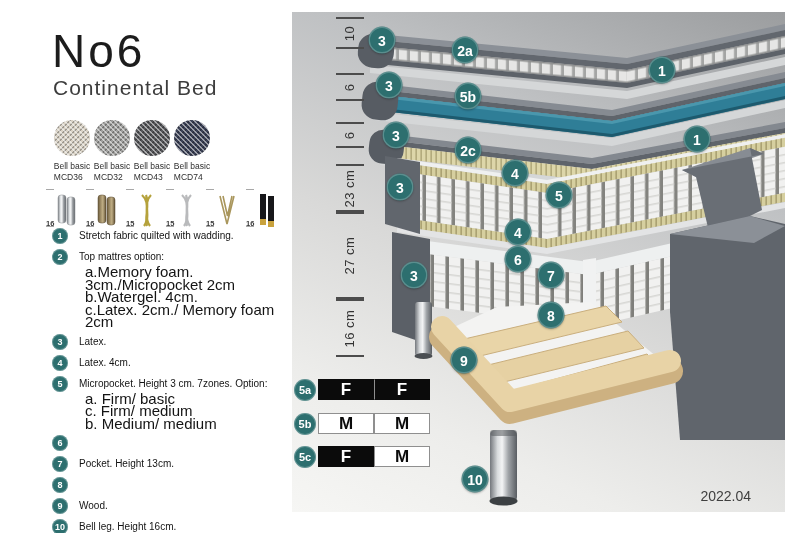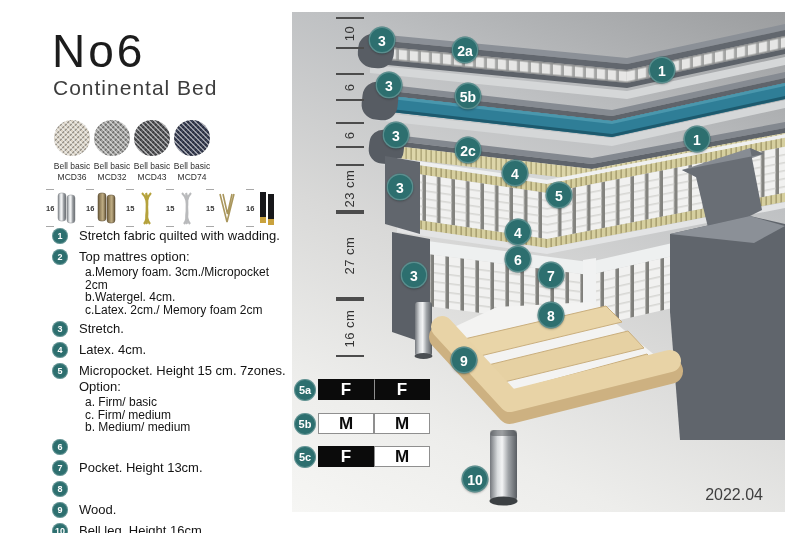--- a/index.html
+++ b/index.html
@@ -16,36 +16,36 @@
   .swatch.roma { margin-left:11px; }
   .sw-circle { width:36px; height:36px; border-radius:50%; }
   .sw1 { background-color:#d9d2c5; }
   .sw2 { background-color:#a0a09e; }
   .sw3 { background-color:#56575a; }
   .sw4 { background-color:#3b4156; }
   .sw1,.sw2,.sw3,.sw4 { background-image:
       repeating-linear-gradient(45deg, rgba(255,255,255,.5) 0 1.5px, rgba(0,0,0,0) 1.5px 3.5px),
       repeating-linear-gradient(-45deg, rgba(0,0,0,.28) 0 1.5px, rgba(0,0,0,0) 1.5px 3.5px); }
   .sw5 { background:#fcfcfc; border:1px solid #d6d6d6; }
-  .sw-label { margin-top:5px; font-size:8.5px; line-height:1.25; color:#2e2e2e; text-align:center; white-space:nowrap; }
+  .sw-label { margin-top:5px; font-size:8.5px; line-height:1.25; color:#2e2e2e; text-align:left; white-space:nowrap; }
 
   .legs-row { position:absolute; left:46px; top:188px; display:flex; gap:6px; }
-  .leg-item { position:relative; width:34px; height:40px; display:flex; align-items:center; }
+  .leg-item { position:relative; width:34px; height:40px; display:flex; align-items:flex-end; }
   .leg-item::before, .leg-item::after { content:""; position:absolute; left:0; width:8px; height:1px; background:#a8a8a8; }
   .leg-item::before { top:1px; } .leg-item::after { bottom:1px; }
   .leg-num { font-size:7.5px; font-weight:bold; color:#3a3a3a; margin-right:2px; }
   .leg-glyph { width:22px; height:36px; }
 
   .spec-list { position:absolute; left:52px; top:228px; width:236px; }
   .spec-item { display:flex; margin-bottom:5px; }
   .spec-badge { flex:0 0 16px; width:16px; height:16px; border-radius:50%; background:#2d6f6f;
       color:#fff; font-size:9px; font-weight:bold; display:flex; align-items:center; justify-content:center;
       box-shadow: inset 0 0 0 1px rgba(255,255,255,.25); margin-right:11px; margin-top:0; }
-  .spec-text { font-size:13px; line-height:16px; color:#141414; }
-  .spec-sub { font-size:12px; line-height:12.5px; color:#141414; margin-left:33px; }
+  .spec-text { font-size:10px; line-height:16px; color:#141414; }
+  .spec-sub { font-size:15px; line-height:12.5px; color:#141414; margin-left:33px; }
   .spec-block { margin-bottom:5px; }
 
   
   .right-panel { position:absolute; left:292px; top:12px; width:493px; height:500px;
       background:linear-gradient(203deg,#9b9d9f 0%, #bfc1c3 28%, #d9d9d8 55%, #ededeb 80%, #f6f6f4 100%); }
   .scene { position:absolute; left:0; top:0; width:493px; height:498px; }
 
   .dim-seg { position:absolute; left:44px; width:28px; border-top:2px solid #4c4c4c; border-bottom:2px solid #4c4c4c;
       display:flex; align-items:center; justify-content:center; }
   .dim-label { transform:rotate(-90deg); font-size:13px; color:#333; white-space:nowrap; letter-spacing:.5px; }
@@ -58,21 +58,21 @@
   .firm-badge { width:22px; height:22px; border-radius:50%; background:#2d6f6f; color:#fff; font-size:11px;
       font-weight:bold; display:flex; align-items:center; justify-content:center; margin-right:2px;
       box-shadow: inset 0 0 0 1px rgba(255,255,255,.25); }
   .firm-bar { display:flex; }
   .fcell { width:56px; height:21px; display:flex; align-items:center; justify-content:center;
       font-size:17px; font-weight:bold; }
   .fcell.filled { background:#0b0b0b; color:#fff; border:1px solid #0b0b0b; }
   .fcell.open { background:#fff; color:#0b0b0b; border:1px solid #8f8f8f; }
   .firm-bar .fcell + .fcell { border-left:1px solid #8f8f8f; }
 
-  .version { position:absolute; right:22px; bottom:8px; font-size:16px; color:#3f3f3f; }
+  .version { position:absolute; right:34px; bottom:8px; font-size:14px; color:#3f3f3f; }
 </style>
 </head>
 <body>
 
 <div class="stage">
 
   <svg width="0" height="0" style="position:absolute">
     <defs>
       <linearGradient id="chrome-g" x1="0" y1="0" x2="1" y2="0">
         <stop offset="0" stop-color="#7d8186"></stop>
@@ -166,30 +166,30 @@
         <div class="spec-item" style="margin-bottom:1px">
           <div class="spec-badge">2</div>
           <div class="spec-text">Top mattres option:</div>
         </div>
         <div class="spec-sub">a.Memory foam. 3cm./Micropocket 2cm</div>
         <div class="spec-sub">b.Watergel. 4cm.</div>
         <div class="spec-sub">c.Latex. 2cm./ Memory foam 2cm</div>
       </div>
       <div class="spec-item">
         <div class="spec-badge">3</div>
-        <div class="spec-text">Stretch.</div>
+        <div class="spec-text">Latex.</div>
       </div>
       <div class="spec-item">
         <div class="spec-badge">4</div>
         <div class="spec-text">Latex. 4cm.</div>
       </div>
       <div class="spec-block">
         <div class="spec-item" style="margin-bottom:1px">
           <div class="spec-badge">5</div>
-          <div class="spec-text">Micropocket. Height 15 cm. 7zones. Option:</div>
+          <div class="spec-text">Micropocket. Height 3 cm. 7zones. Option:</div>
         </div>
         <div class="spec-sub">a. Firm/ basic</div>
         <div class="spec-sub">c. Firm/ medium</div>
         <div class="spec-sub">b. Medium/ medium</div>
       </div>
       <div class="spec-item">
         <div class="spec-badge">6</div>
       </div>
       <div class="spec-item">
         <div class="spec-badge">7</div>

